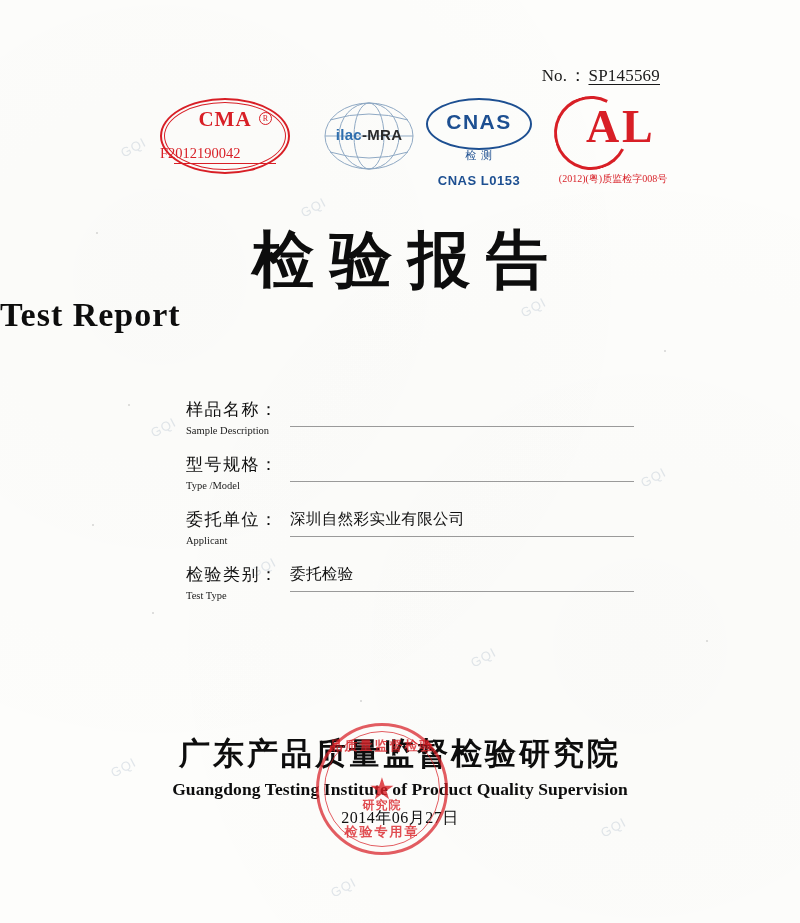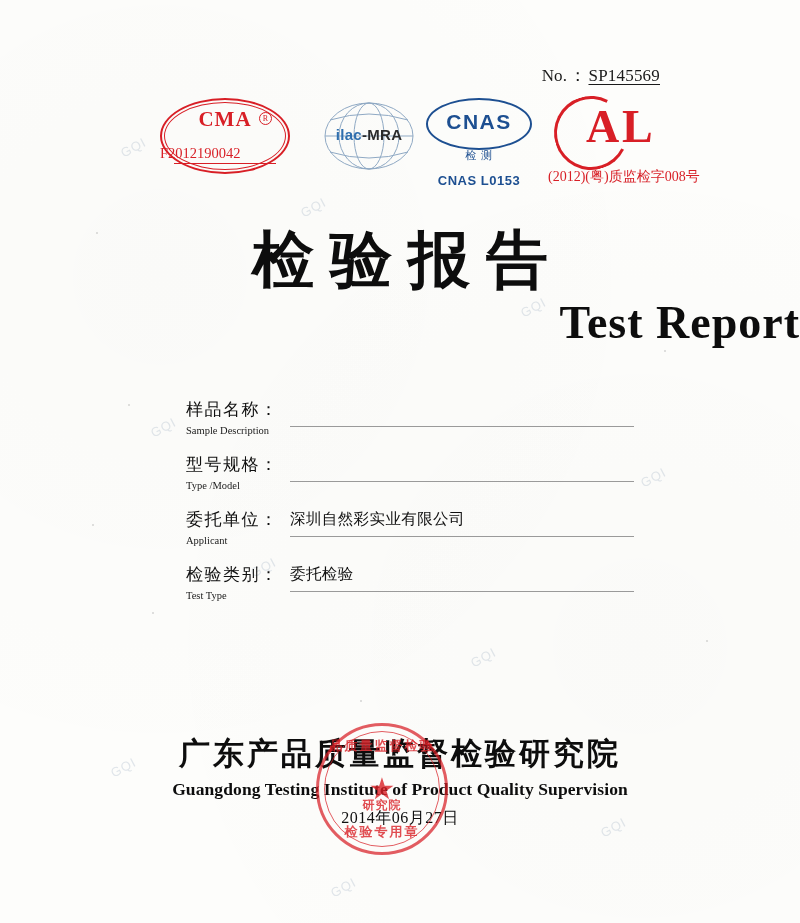--- a/index.html
+++ b/index.html
@@ -175,43 +175,43 @@
     font-family: "Liberation Serif", serif;
     font-weight: bold;
     font-size: 46px;
     line-height: 46px;
   }
   .cal-sub {
     position: absolute;
     bottom: 2px; left: 0; right: 0;
     text-align: center;
     color: #d81f26;
-    font-size: 14px;
+    font-size: 10px;
     white-space: nowrap;
   }
 
   
   .title-cn {
     position: absolute;
     top: 218px; left: 0; right: 0;
     text-align: center;
     font-family: "Liberation Serif", serif;
     font-weight: bold;
     font-size: 62px;
     letter-spacing: 16px;
     text-indent: 16px;
     color: #0d0d0d;
   }
   .title-en {
     position: absolute;
     top: 296px; left: 0; right: 0;
-    text-align: right;
-    font-family: "Liberation Serif", serif;
-    font-weight: bold;
-    font-size: 46px;
+    text-align: left;
+    font-family: "Liberation Serif", serif;
+    font-weight: bold;
+    font-size: 34px;
     letter-spacing: 1px;
     color: #0d0d0d;
   }
 
   
   .fields {
     position: absolute;
     top: 398px; left: 186px; width: 432px;
   }
   .field {

